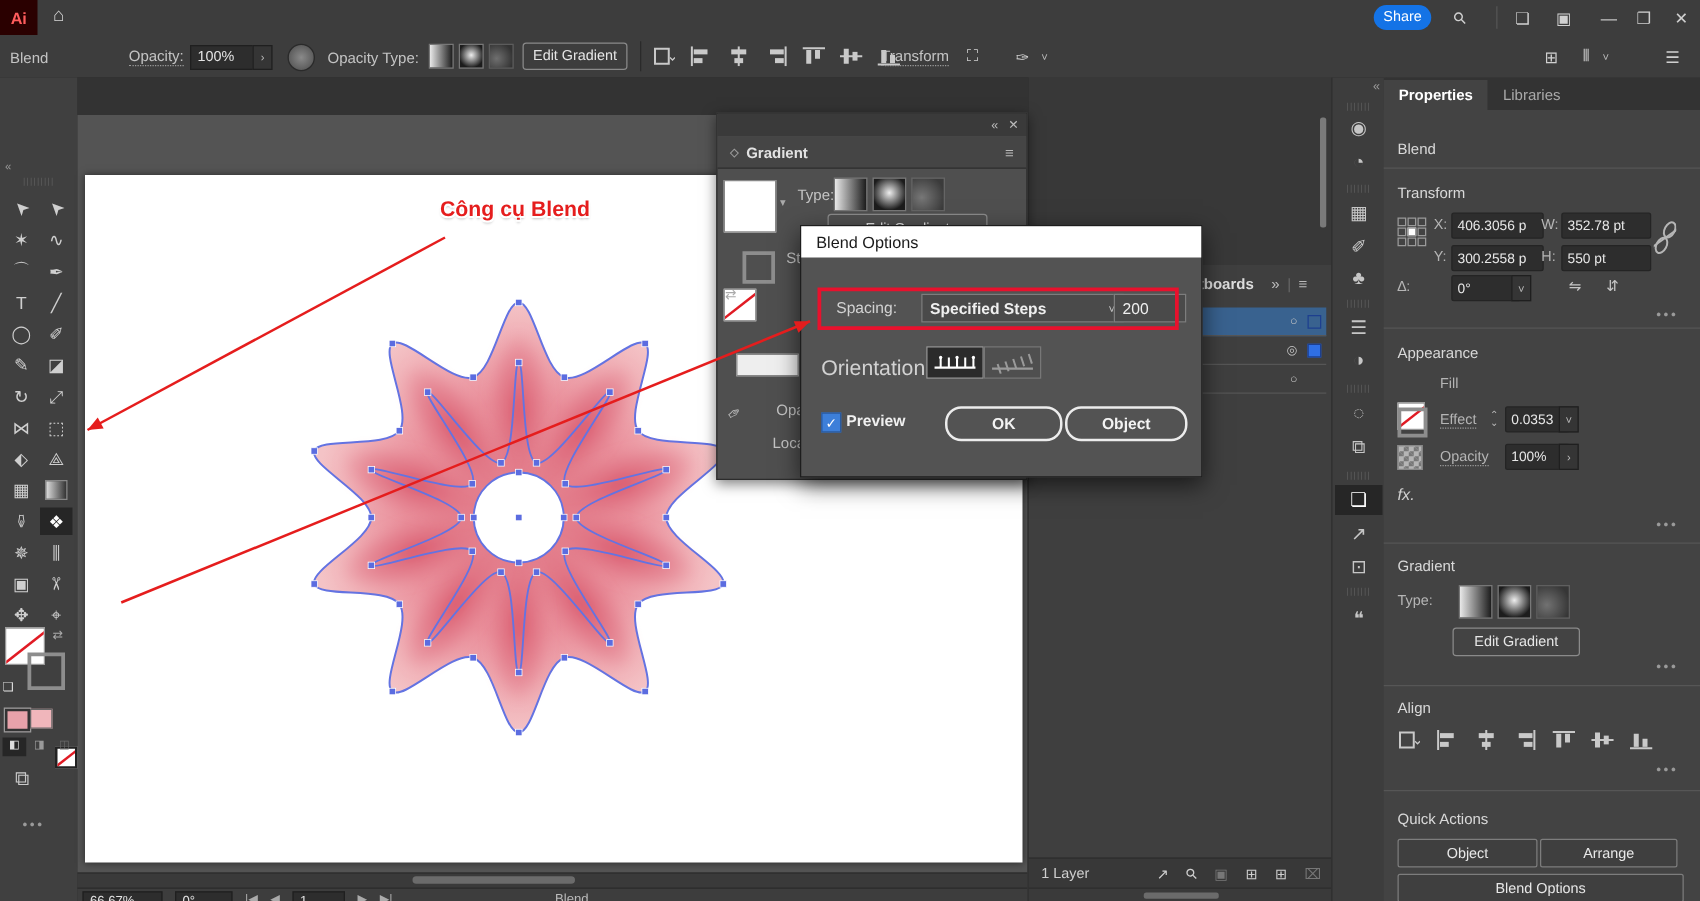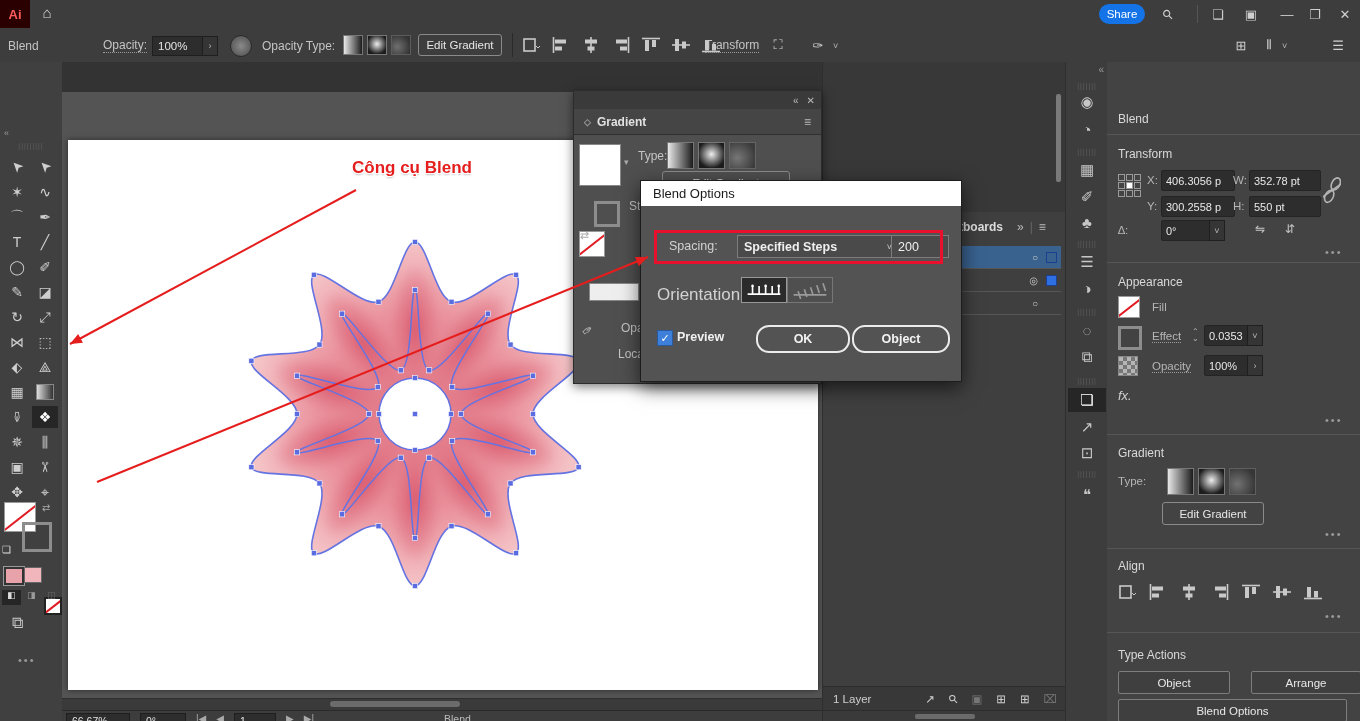--- a/index.html
+++ b/index.html
@@ -507,20 +507,24 @@
       <div class="dicon" style="top: 421px;">❝</div>
       <div class="abs grip" style="left: 2px; top: 20px; width: 38px;">|||||||</div>
       <div class="abs grip" style="left: 2px; top: 86px; width: 38px;">|||||||</div>
       <div class="abs grip" style="left: 2px; top: 178px; width: 38px;">|||||||</div>
       <div class="abs grip" style="left: 2px; top: 246px; width: 38px;">|||||||</div>
       <div class="abs grip" style="left: 2px; top: 315px; width: 38px;">|||||||</div>
       <div class="abs grip" style="left: 2px; top: 408px; width: 38px;">|||||||</div>
     </div>
 
   <div class="abs props">
+    <div class="ptabs">
+      <div class="ptab act">Properties</div>
+      <div class="ptab">Libraries</div>
+    </div>
     <div class="abs sect-title" style="left:11px;top:50px">Blend</div>
     <div class="hr" style="top:72px"></div>
 
     <div class="abs sect-title" style="left:11px;top:85px">Transform</div>
     <div class="refgrid" style="left:11px;top:112px">
       <span></span>
         <span></span>
         <span></span>
         <span></span>
         <span class="c"></span>
@@ -624,19 +628,19 @@
           <svg width="18" height="16" viewBox="0 0 18 16">
             <line x1="0" y1="14.5" x2="18" y2="14.5" stroke="#c9c9c9" stroke-width="1.6"></line>
             <rect x="3" y="3" width="4" height="10.5" fill="#c9c9c9"></rect>
             <rect x="10" y="7" width="4" height="6.5" fill="#c9c9c9"></rect>
           </svg>
         </span>
       </div>
     <div class="abs dots3" style="left:218px;top:548px">•••</div>
     <div class="hr" style="top:570px"></div>
 
-    <div class="abs sect-title" style="left:11px;top:586px">Type Actions</div>
+    <div class="abs sect-title" style="left:11px;top:586px">Quick Actions</div>
     <div class="qbtn" style="left:11px;top:609px;width:110px">Object</div>
-    <div class="qbtn" style="left:144px;top:609px;width:108px">Arrange</div>
+    <div class="qbtn" style="left:125px;top:609px;width:108px">Arrange</div>
     <div class="qbtn" style="left:11px;top:637px;width:227px">Blend Options</div>
   </div>
 
 </div>
 
 </body></html>

